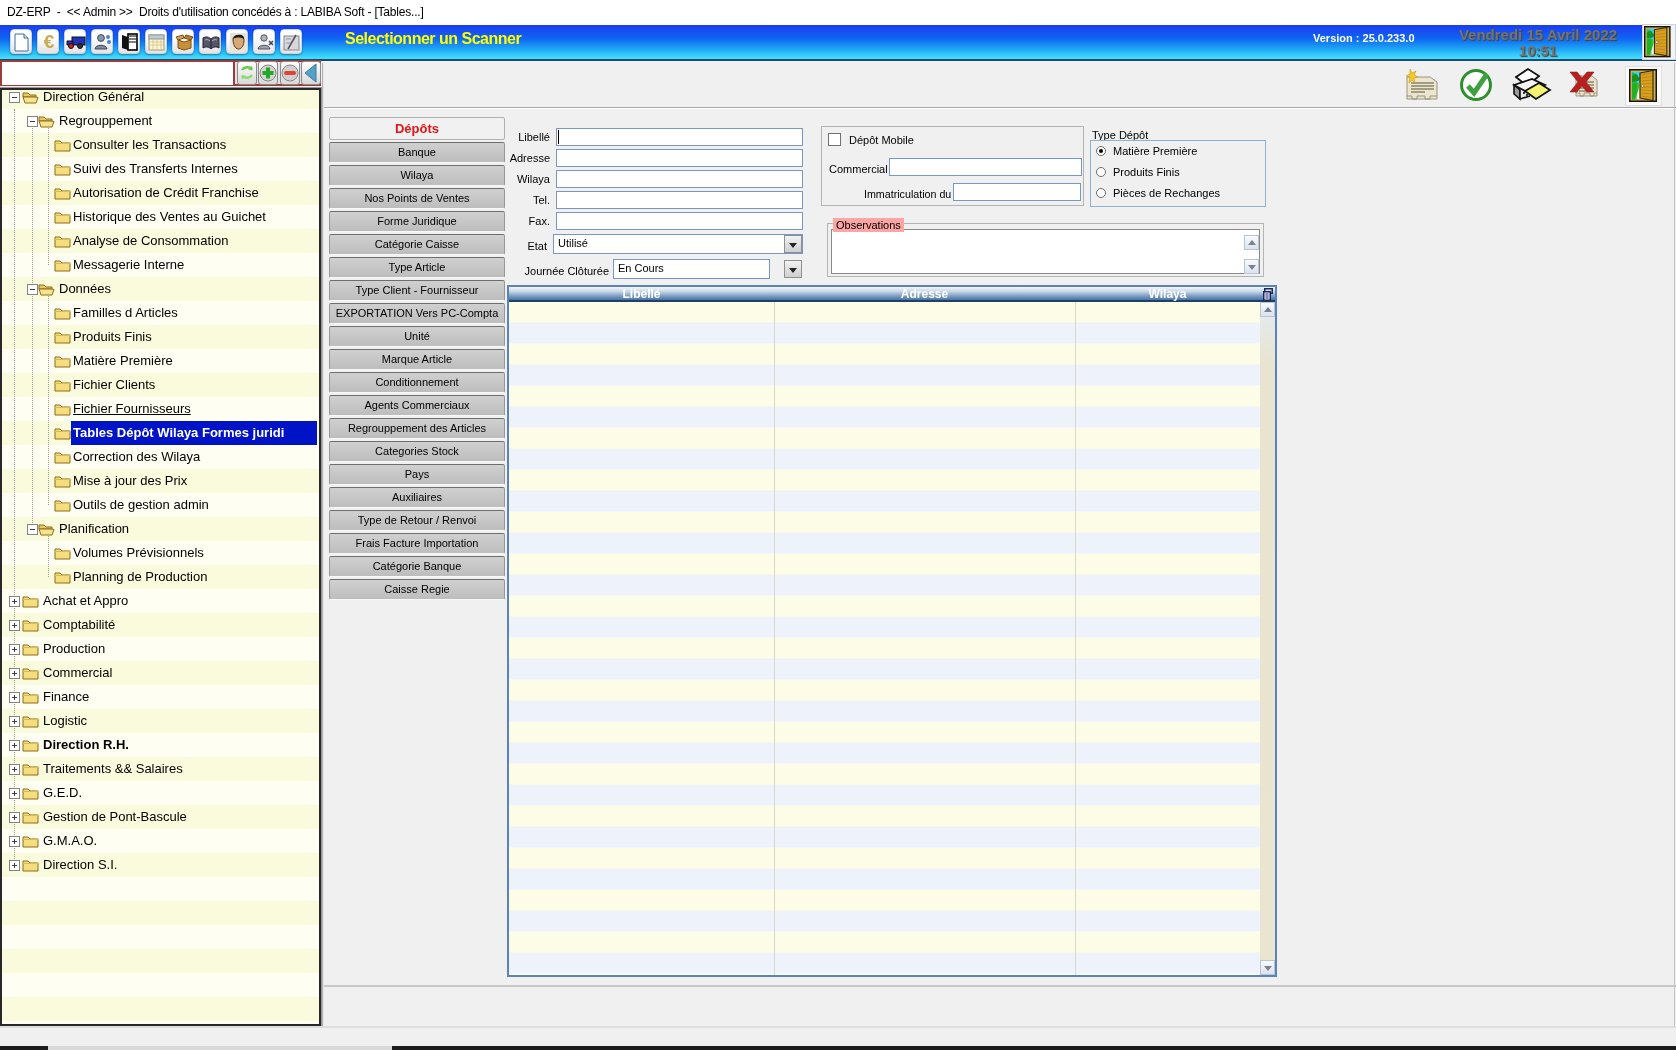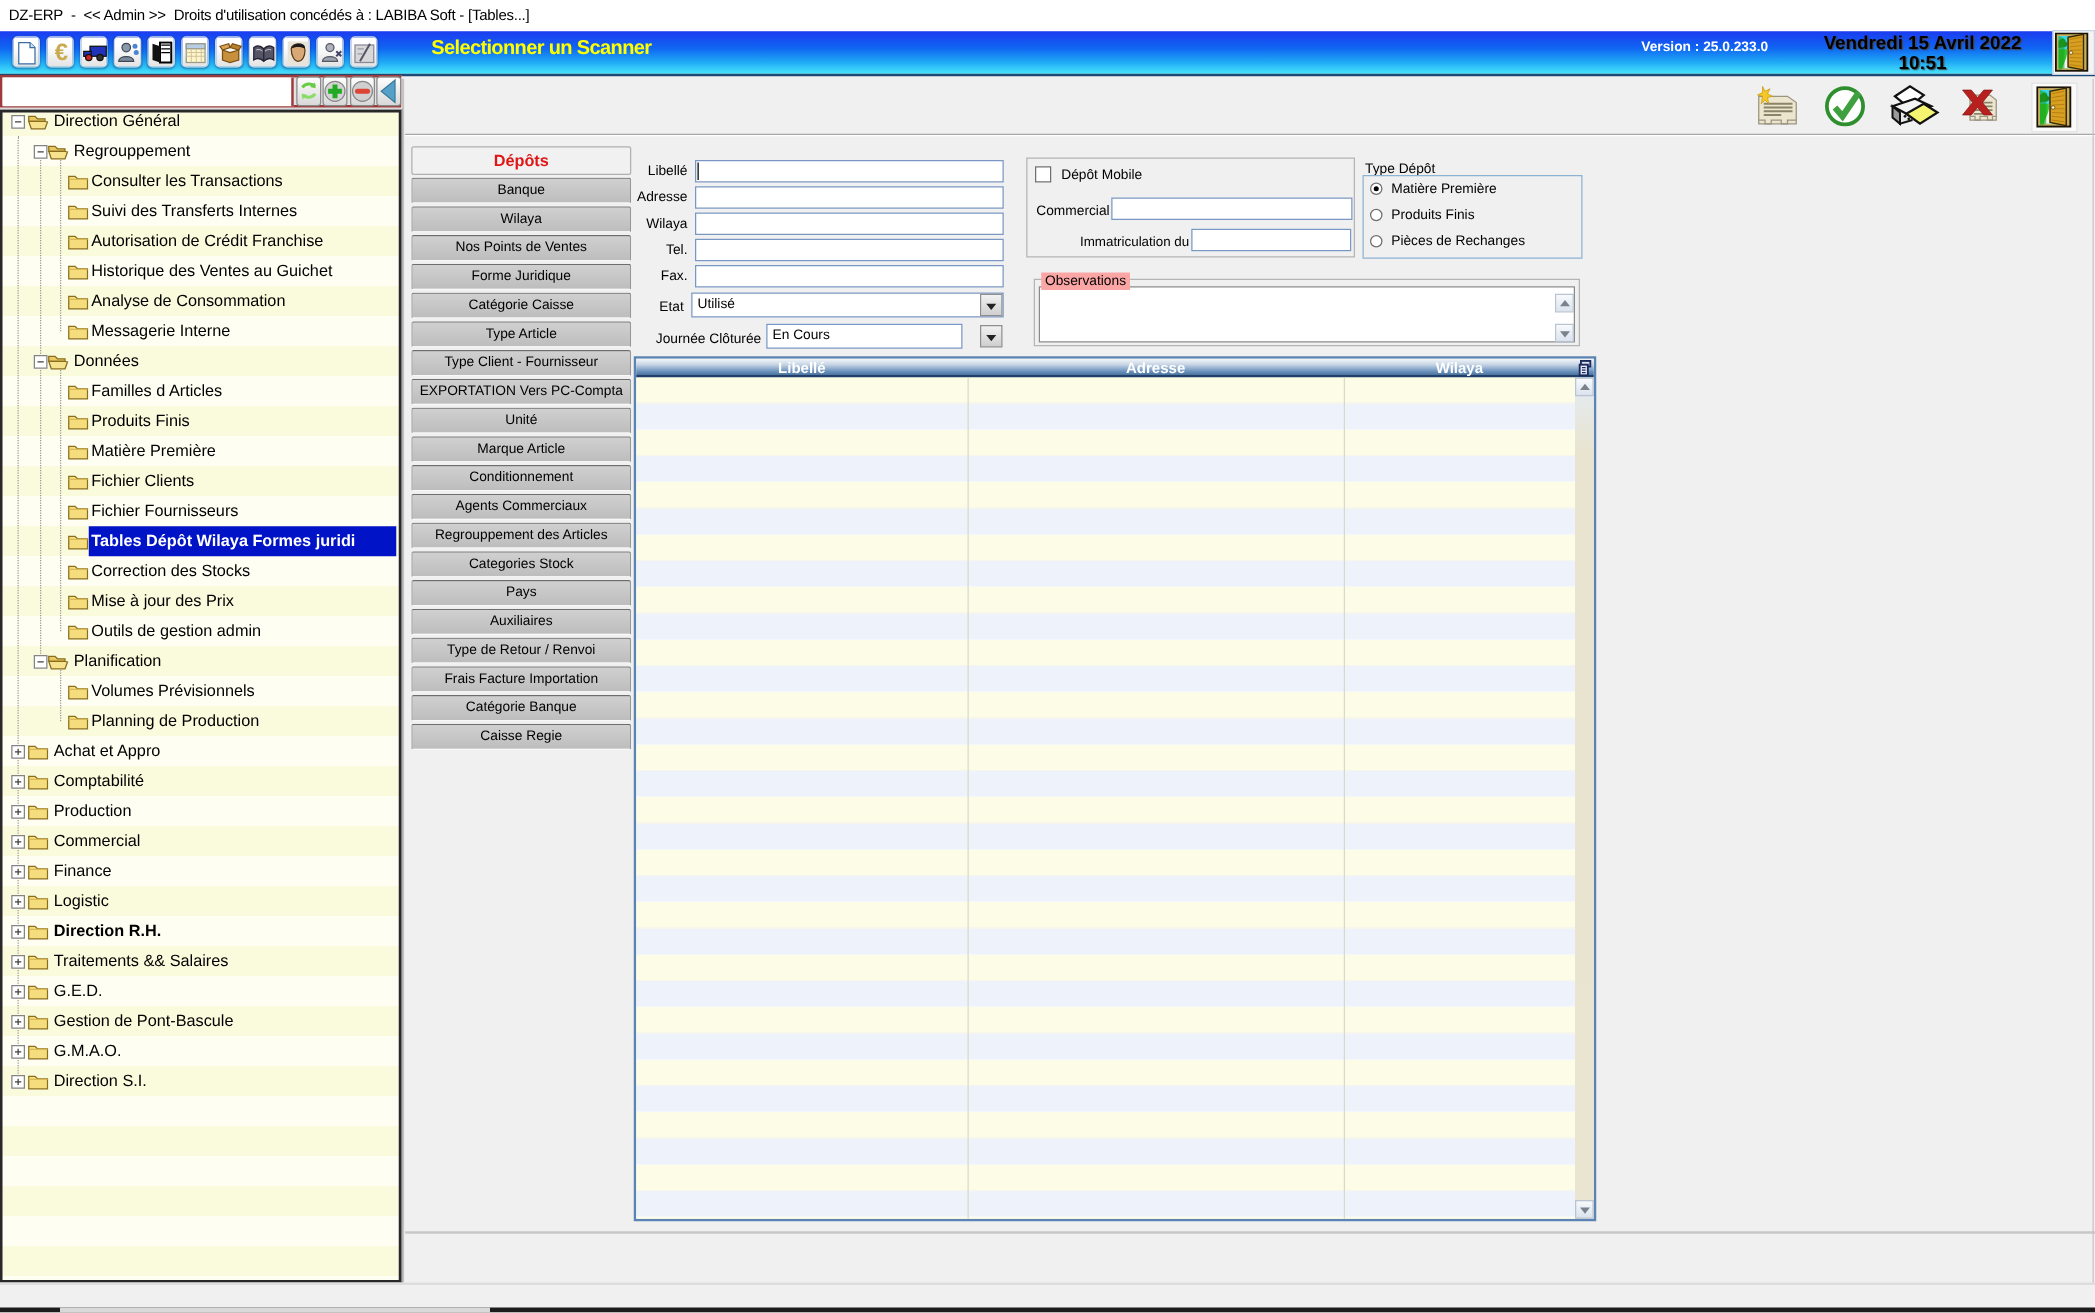--- a/index.html
+++ b/index.html
@@ -4,21 +4,21 @@
 html,body { width:1676px; height:1050px; overflow:hidden; }
 body { font-family:"Liberation Sans", sans-serif; background:#f0f0f0; position:relative; }
 .abs { position:absolute; }
 #titlebar { left:0; top:0; width:1676px; height:25px; background:#ffffff; color:#000; font-size:12px; letter-spacing:-0.2px; line-height:24px; padding-left:7px; }
 #toolbar { left:0; top:25px; width:1676px; height:36px;
   background:linear-gradient(180deg,#1c3bf0 0%,#0f66f2 40%,#1fa8f5 72%,#3bd4fa 92%,#44e2fc 100%);
   border-bottom:2px solid #1d4a75; }
 .tbtn { position:absolute; width:22px; height:25px; background:linear-gradient(180deg,#ffffff 30%,#e3e3e3); border:1px solid #c8d4e4; border-radius:4px; box-shadow:0 1px 2px rgba(0,0,60,.4); }
 .scanner { position:absolute; left:345px; top:30px; color:#ffff00; font-size:16px; letter-spacing:-0.5px; font-weight:bold; }
 .version { position:absolute; left:1313px; top:32px; color:#ffffff; font-size:11px; font-weight:bold; }
-#datebox { position:absolute; left:1436px; top:27px; width:204px; text-align:center; color:#000000; font-size:15px; font-weight:bold; line-height:16px; text-shadow:1px 1px 1px #444; }
+#datebox { position:absolute; left:1436px; top:27px; width:204px; text-align:center; color:#737373; font-size:15px; font-weight:bold; line-height:16px; text-shadow:1px 1px 1px #444; }
 #tbdoorbox { position:absolute; left:1642px; top:24px; width:34px; height:36px; background:#f4f4f4; border:1px solid #c8d4e4; }
 #searchrow { left:0; top:60px; width:321px; height:26px; background:#e2e2e2; border:2px solid #9e3a3a; }
 #searchinput { left:2px; top:62px; width:233px; height:23px; background:#ffffff; border-right:2px solid #9e3a3a;}
 .rbtn { position:absolute; top:61px; width:20px; height:24px; background:linear-gradient(180deg,#fefefe,#d8d8d8); border:1px solid #8a8a8a; border-radius:3px; }
 #tree { left:0; top:88px; width:321px; height:938px; border:2px solid #282828; box-shadow:0 0 0 1px #999;
   background:repeating-linear-gradient(180deg,#fafadc 0px,#fafadc 19px,#fefef2 19px,#fefef2 43px,#fafadc 43px,#fafadc 48px); overflow:hidden; }
 .trow { position:absolute; height:24px; font-size:13px; line-height:24px; color:#000; white-space:nowrap; }
 .tsel { background:#0013c6; color:#fff; font-weight:bold; padding:0 2px; font-size:13px; }
 .pm { position:absolute; width:11px; height:11px; background:#fff; border:1px solid #848484; z-index:2; }
 .pm i { position:absolute; left:2px; top:4px; width:5px; height:1px; background:#404040; }
@@ -263,29 +263,29 @@
       <use href="#fclosed"></use>
     </svg>
 <div class="trow" style="left:71px;top:259px;">Matière Première</div>
 <svg class="fold" style="left:52px;top:288px;" width="17" height="14">
       <use href="#fclosed"></use>
     </svg>
 <div class="trow" style="left:71px;top:283px;">Fichier Clients</div>
 <svg class="fold" style="left:52px;top:312px;" width="17" height="14">
       <use href="#fclosed"></use>
     </svg>
-<div class="trow" style="left:71px;top:307px;">Fichier Fournisseurs</div>
+<div class="trow" style="left:71px;top:307px;text-decoration:underline;">Fichier Fournisseurs</div>
 <svg class="fold" style="left:52px;top:336px;" width="17" height="14">
       <use href="#fclosed"></use>
     </svg>
 <div class="trow tsel" style="left:69px;top:331px;width:246px;overflow:hidden;">Tables Dépôt Wilaya Formes juridi</div>
 <svg class="fold" style="left:52px;top:360px;" width="17" height="14">
       <use href="#fclosed"></use>
     </svg>
-<div class="trow" style="left:71px;top:355px;">Correction des Stocks</div>
+<div class="trow" style="left:71px;top:355px;">Correction des Wilaya</div>
 <svg class="fold" style="left:52px;top:384px;" width="17" height="14">
       <use href="#fclosed"></use>
     </svg>
 <div class="trow" style="left:71px;top:379px;">Mise à jour des Prix</div>
 <svg class="fold" style="left:52px;top:408px;" width="17" height="14">
       <use href="#fclosed"></use>
     </svg>
 <div class="trow" style="left:71px;top:403px;">Outils de gestion admin</div>
 <div class="pm" style="left:25px;top:434px;">
       <i></i>

